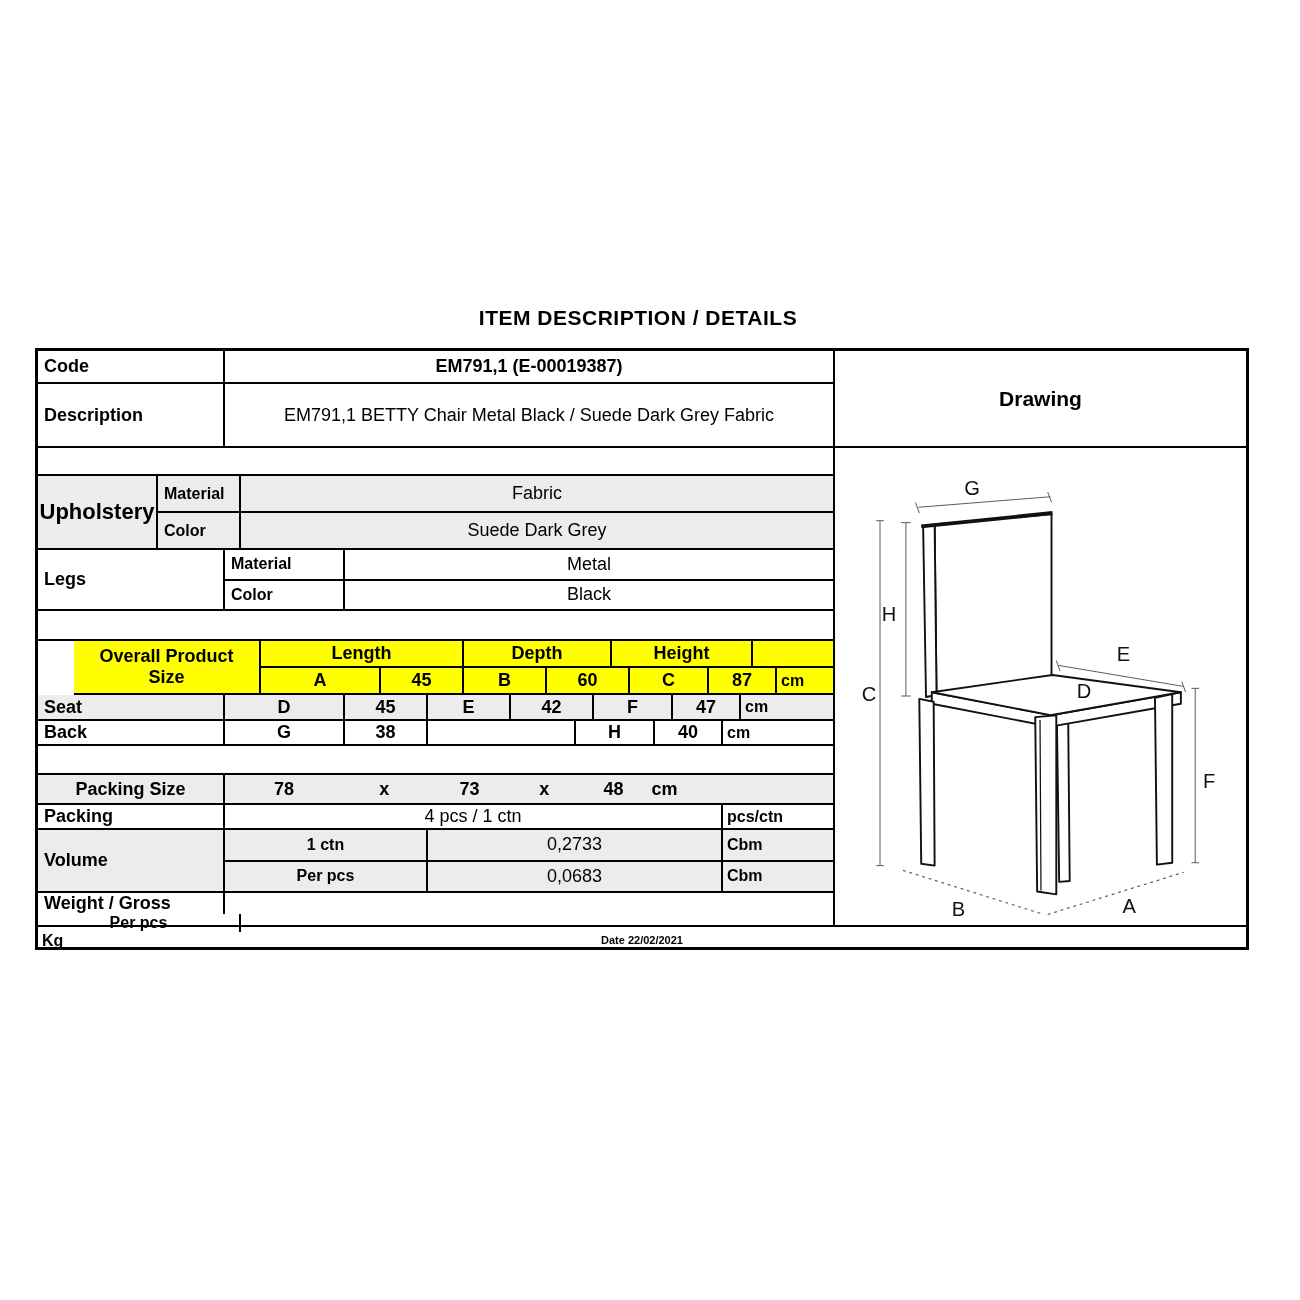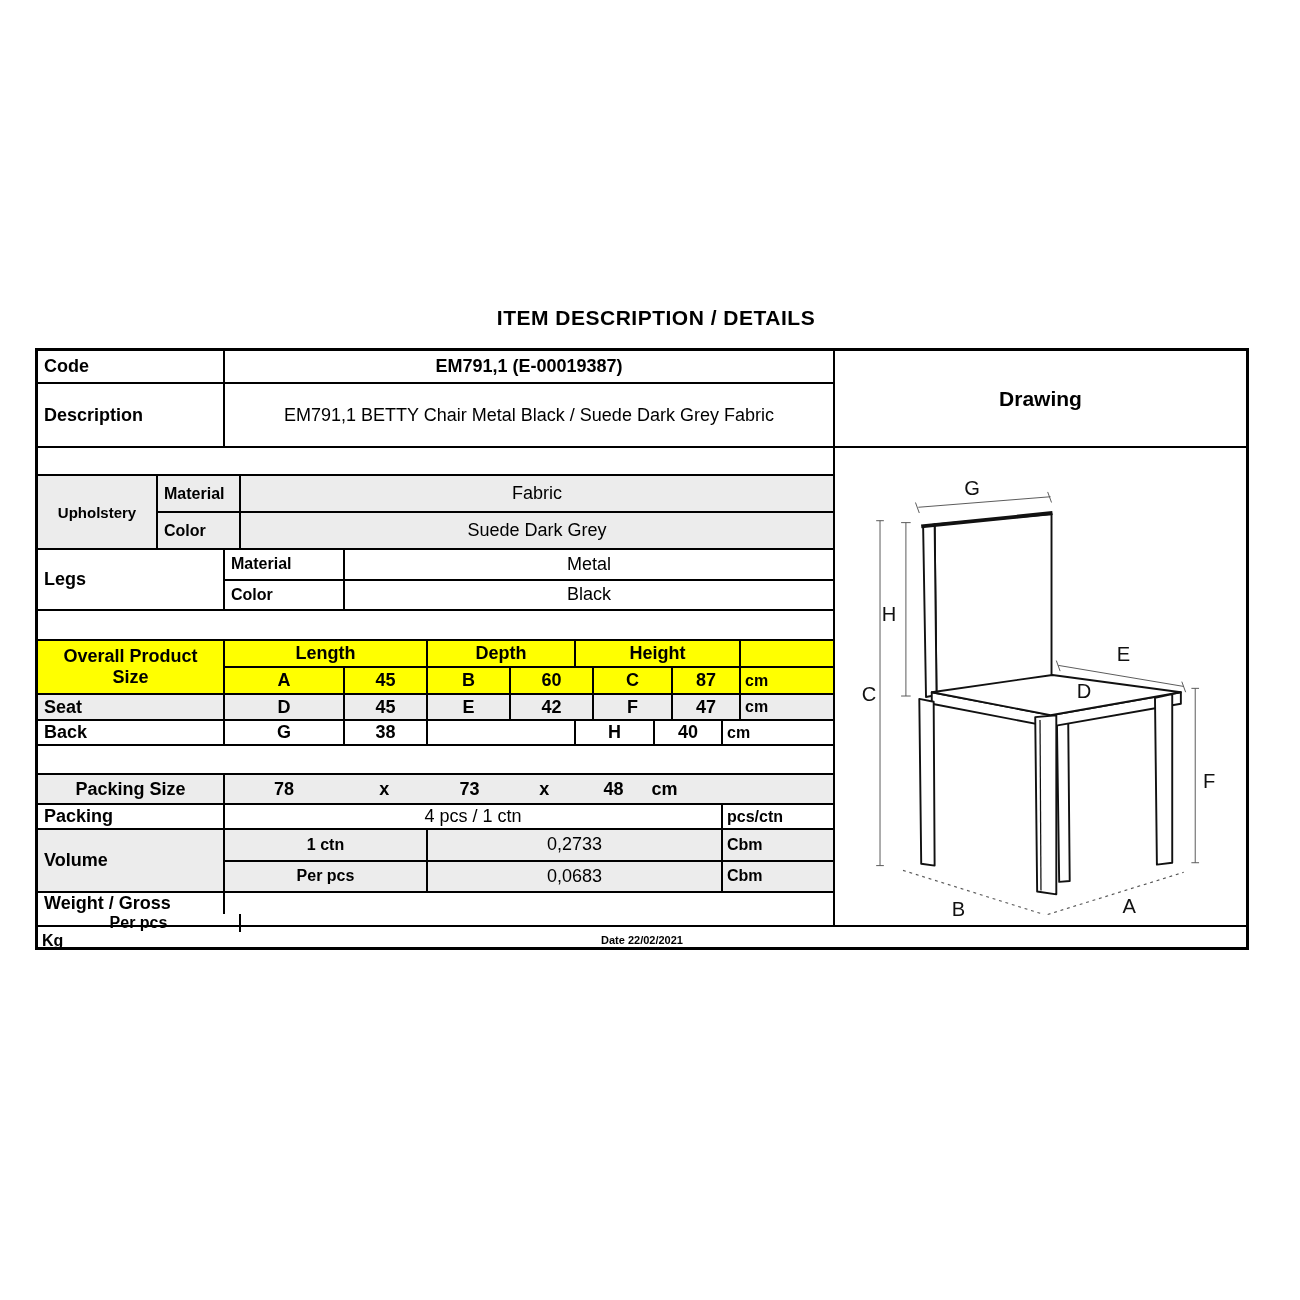--- a/index.html
+++ b/index.html
@@ -7,21 +7,21 @@
   .page {
     position: relative;
     width: 1300px; height: 1300px;
     background: #ffffff;
     font-family: "Liberation Sans", "DejaVu Sans", sans-serif;
     color: #000;
     overflow: hidden;
   }
   .doc-title {
     position: absolute; left 35px; top: 300px;
-    left: 49px; width: 1214px; height: 36px;
+    left: 31px; width: 1214px; height: 36px;
     display: flex; align-items: center; justify-content: center;
     font-size: 21px; font-weight: bold; letter-spacing: .5px;
   }
   .sheet {
     position: absolute; left: 35px; top: 348px;
     width: 1214px; height: 602px;
     border: 3px solid #000;
     background: #fff;
   }
   .main { display: flex; width: 100%; height: 574px; }
@@ -32,44 +32,44 @@
   .cell.last { border-right: none; }
   .lbl { font-weight: bold; font-size: 18px; padding-left: 6px; }
   .ctr { justify-content: center; text-align: center; }
   .sub-col { display: flex; flex-direction: column; flex: 1; }
   .sub-row { display: flex; border-bottom: 2px solid #000; flex: 1; }
   .sub-row:last-child { border-bottom: none; }
   .grey  { background: #ececec; }
   .yellow{ background: #ffff00; }
   .bold { font-weight: bold; }
   .fs16 { font-size: 16px; }
-  .fs17 { font-size: 15px; }
+  .fs17 { font-size: 22px; }
   .fs18 { font-size: 18px; }
   .unit { font-weight: bold; font-size: 16px; padding-left: 4px; }
   
   .w-c1 { width: 187px; flex: none; }
   .w-c2 { width: 120px; flex: none; }
   .w-c3 { width: 83px;  flex: none; }
   .w-c4 { width: 83px;  flex: none; }
   .w-c5 { width: 83px;  flex: none; }
   .w-c6 { width: 79px;  flex: none; }
   .w-c7 { width: 68px;  flex: none; }
   .w-len{ width: 203px; flex: none; }
   .w-dep{ width: 148px; flex: none; }
-  .w-hei{ width: 165px; flex: none; }
+  .w-hei{ width: 141px; flex: none; }
   .w-u  { width: 110px; flex: none; }
   .grow { flex: 1; }
   
   .h-code { height: 33px; }
   .h-desc { height: 64px; }
   .h-sp1  { height: 28px; }
   .h-bs   { height: 74px; }
   .h-legs { height: 61px; }
   .h-sp2  { height: 30px; }
-  .h-yel  { height: 54px; }
+  .h-yel  { height: 54px; margin-left: 36px; }
   .h-seat { height: 26px; }
   .h-back { height: 25px; }
   .h-sp3  { height: 29px; }
   .h-psz  { height: 30px; }
   .h-pack { height: 25px; }
   .h-vol  { height: 63px; }
   .h-wt   { height: 24px; flex-direction: column; }
   .two-line { flex-direction: column; justify-content: center; line-height: 1.15; }
   .spread { position: relative; }
   .spread span { position: absolute; top: 50%; transform: translate(-50%,-50%); font-weight: bold; font-size: 18px; white-space: nowrap; }

